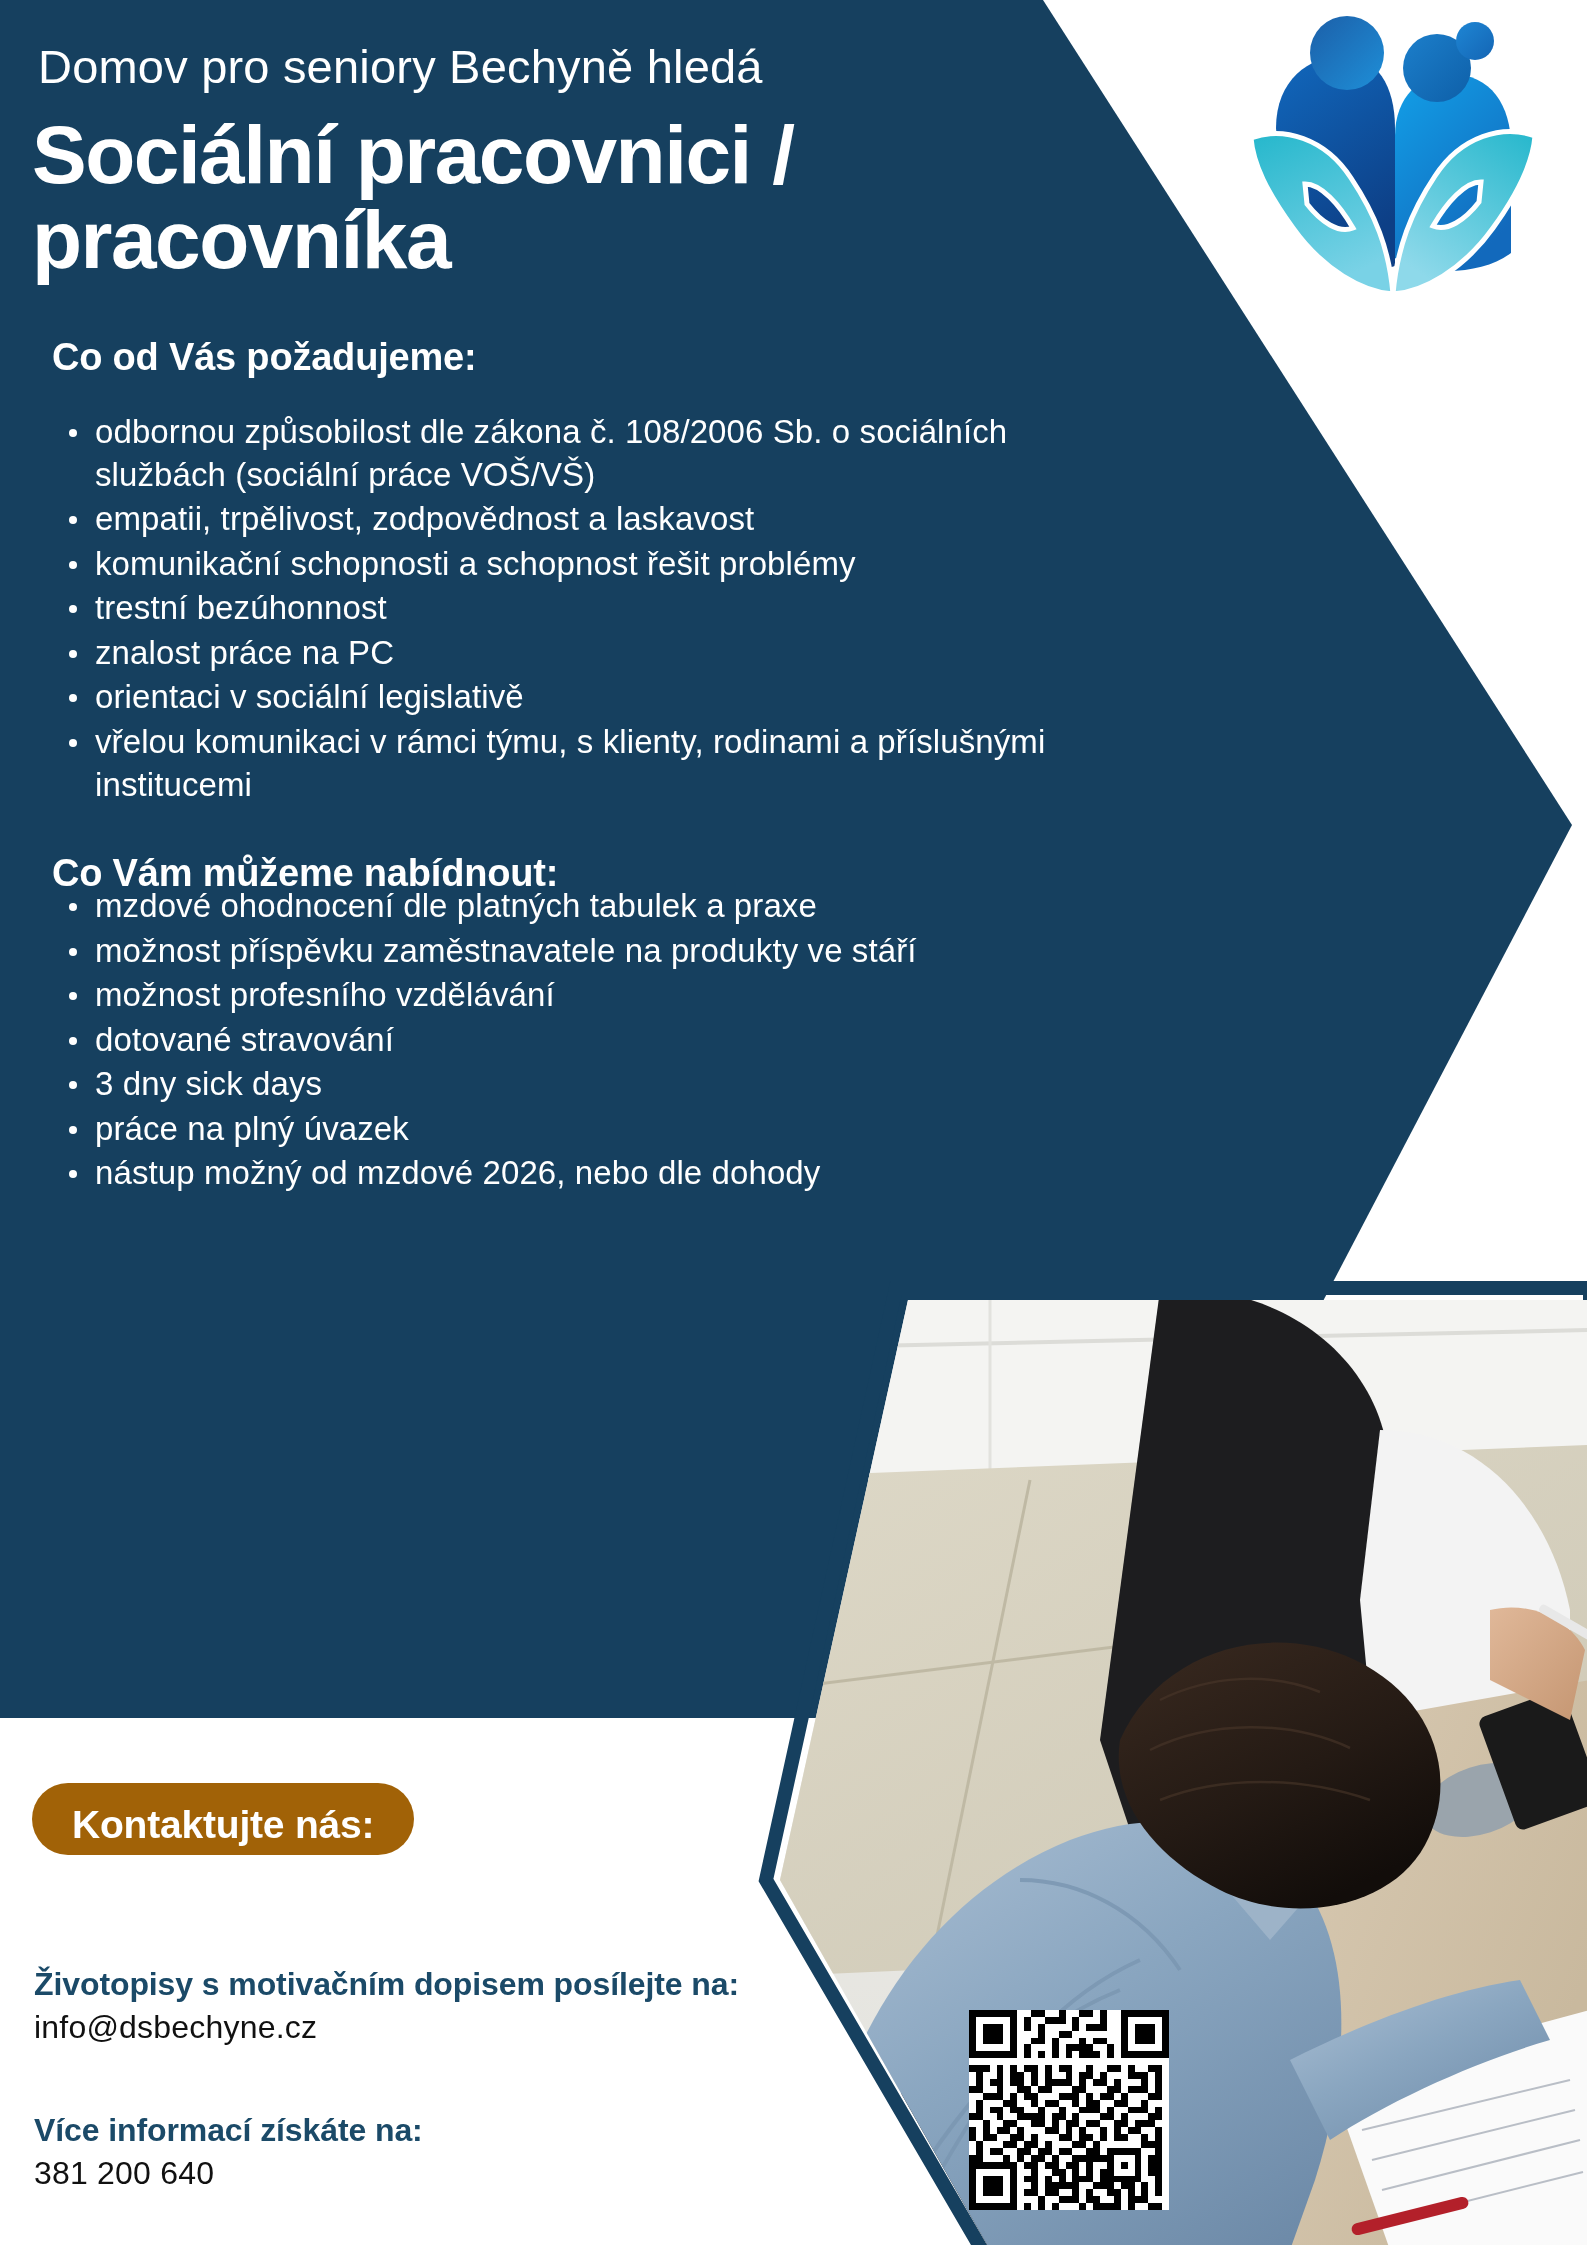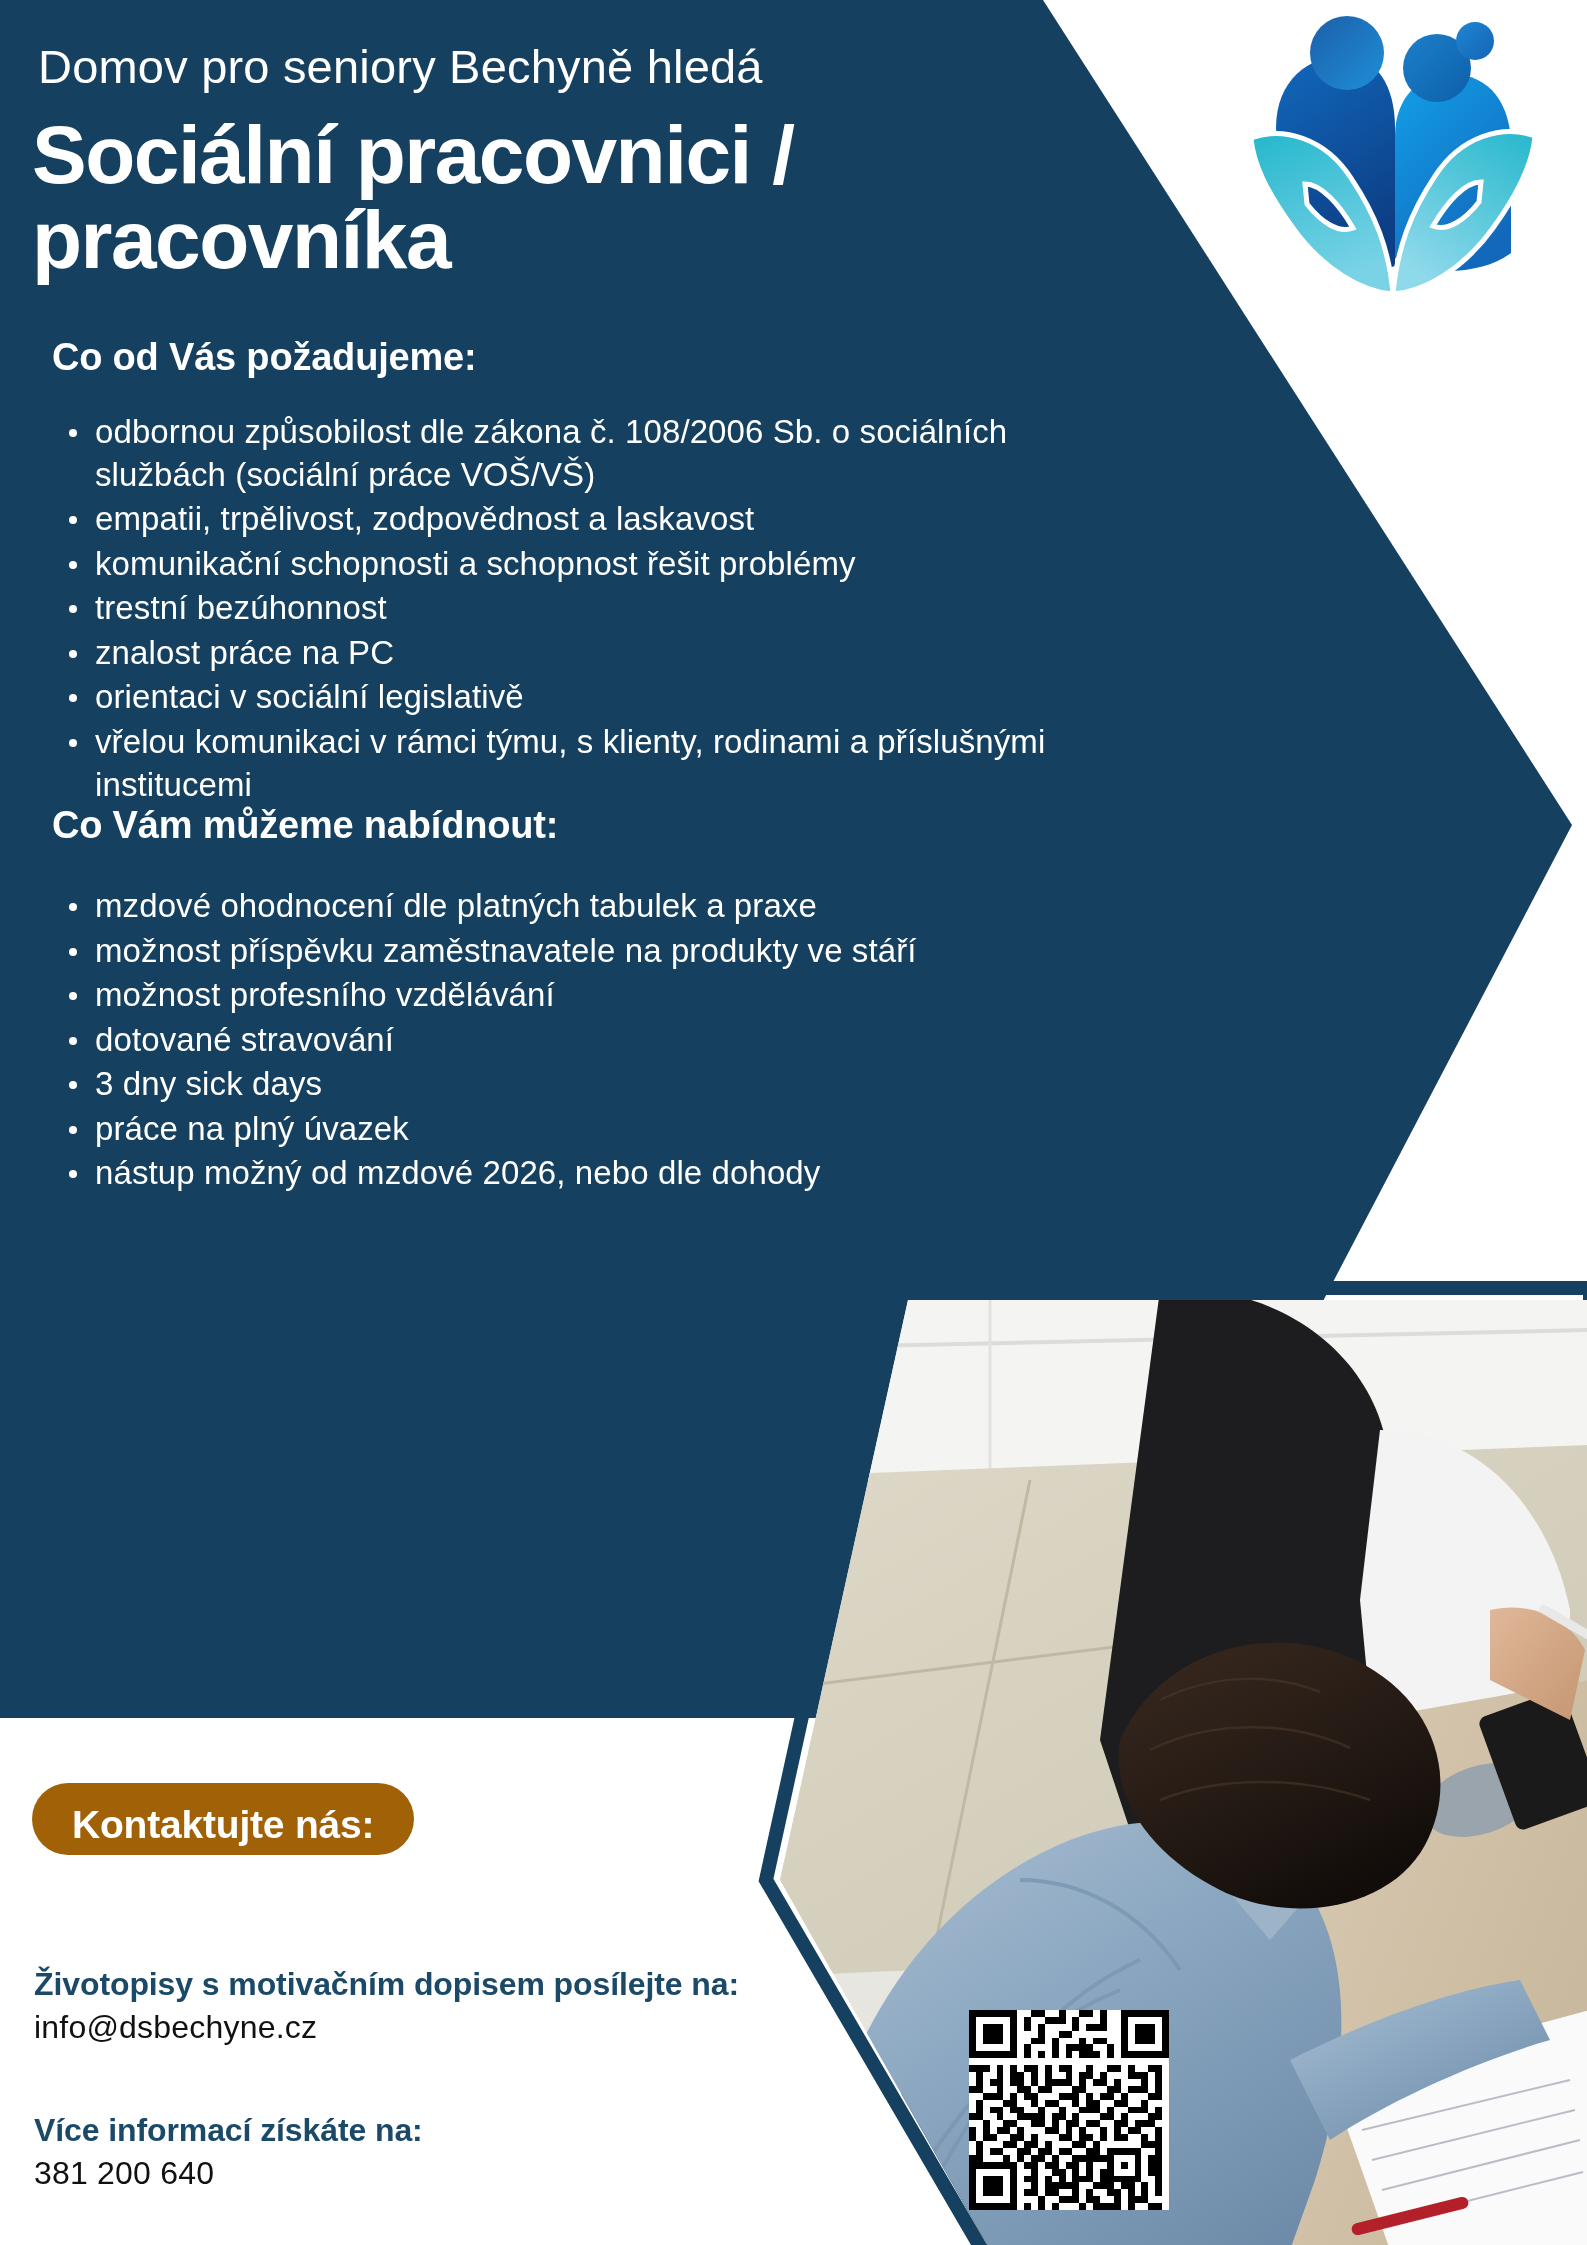--- a/index.html
+++ b/index.html
@@ -88,21 +88,21 @@
     letter-spacing: -0.2px;
   }
   .sec-head.req {
     position: absolute;
     left: 52px;
     top: 336px;
   }
   .sec-head.offer {
     position: absolute;
     left: 52px;
-    top: 804px;
+    top: 852px;
     text-align: right;
   }
 
   ul.bullets {
     list-style: none;
     margin: 9px;
     padding: 0;
     position: absolute;
     color: #ffffff;
   }

